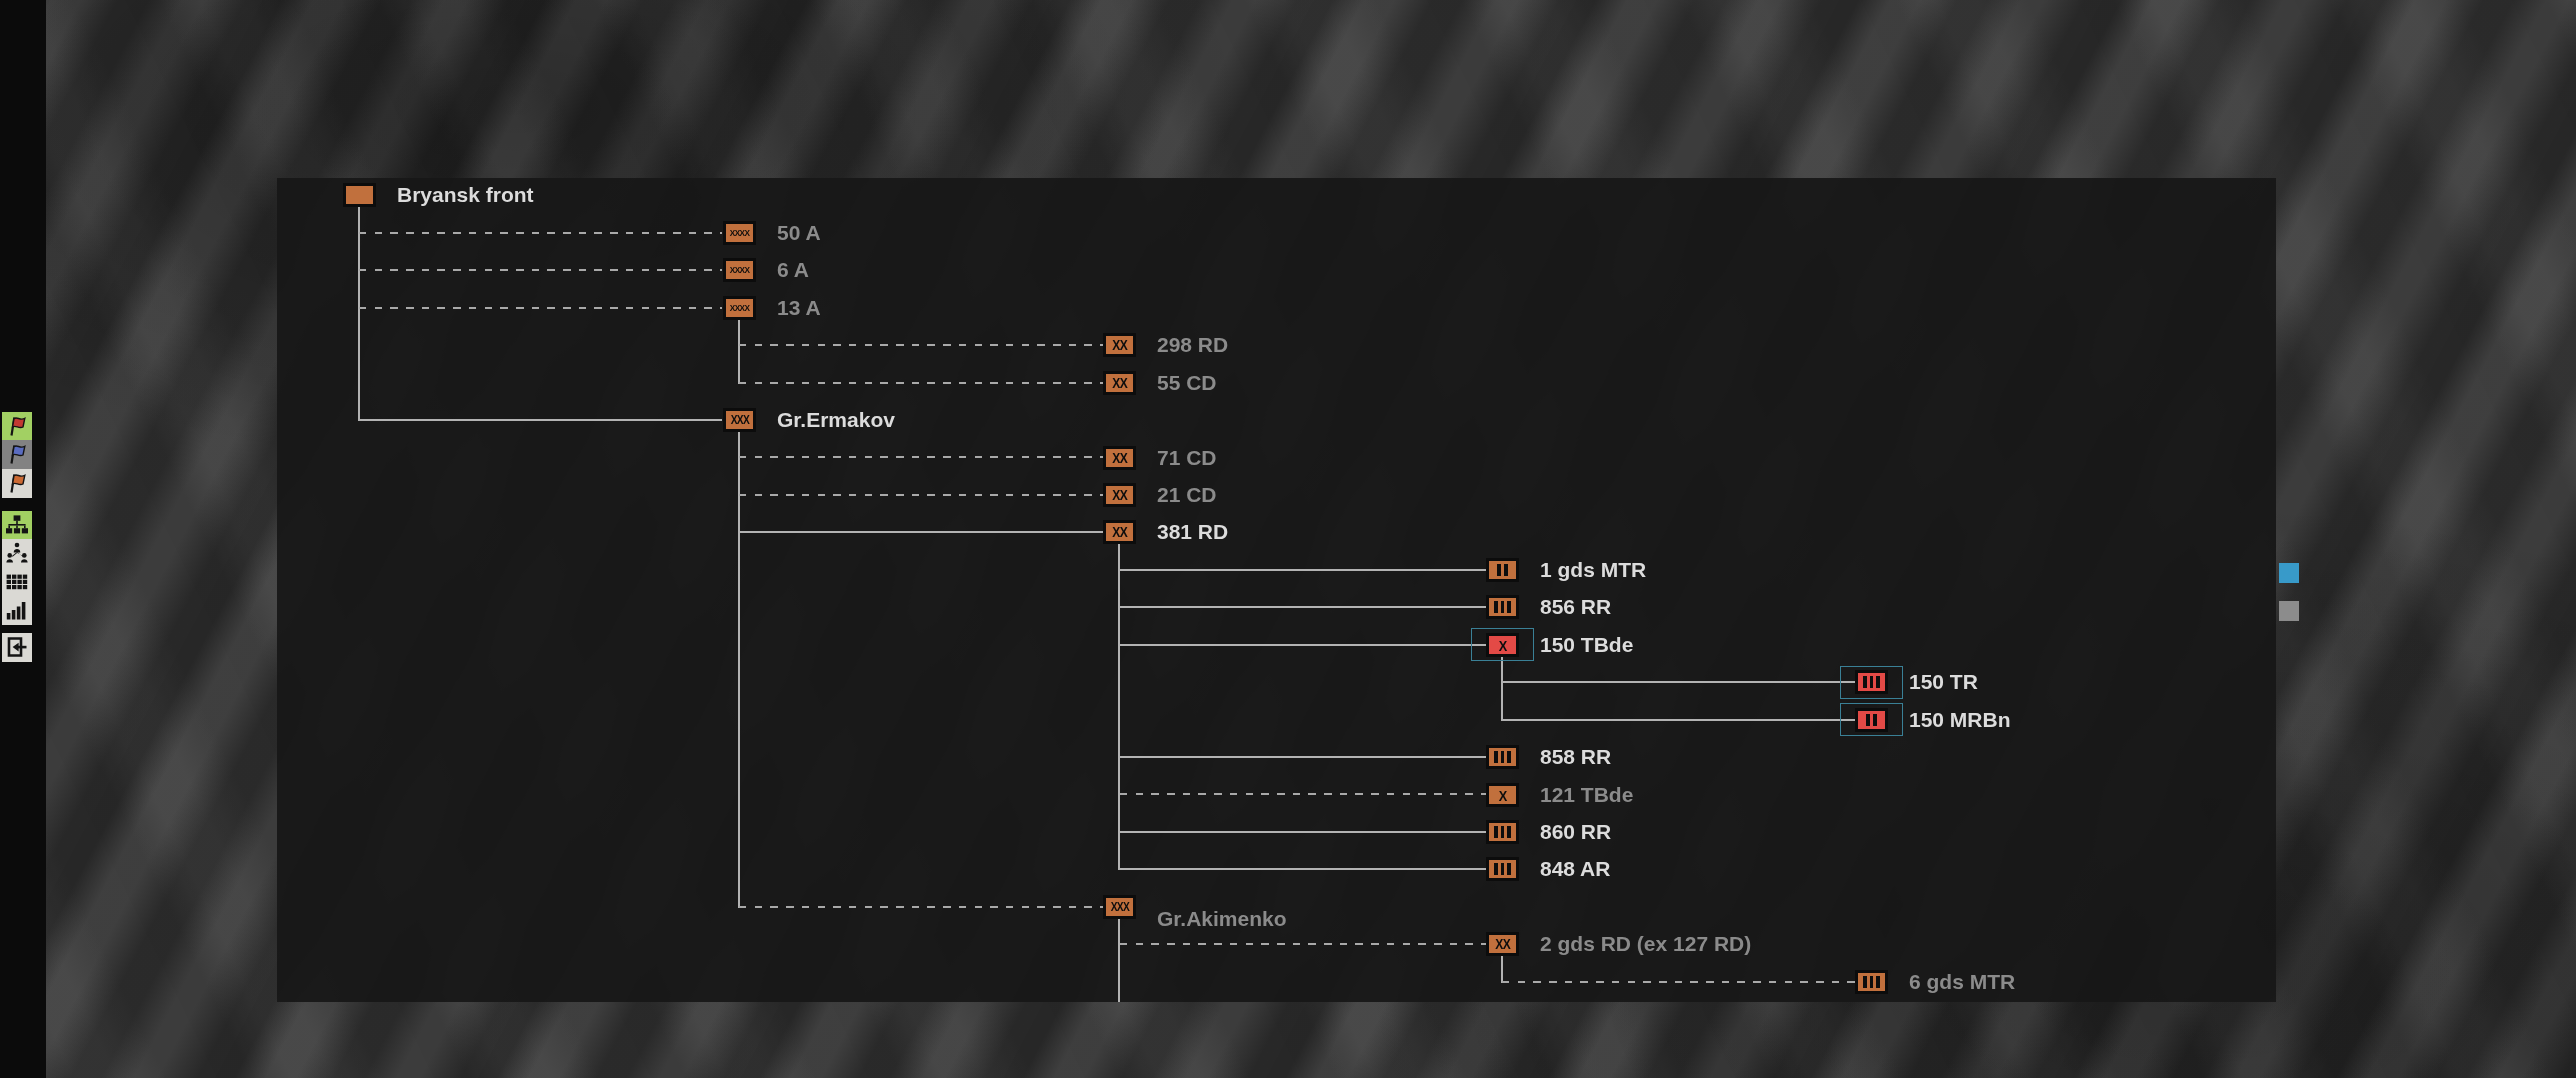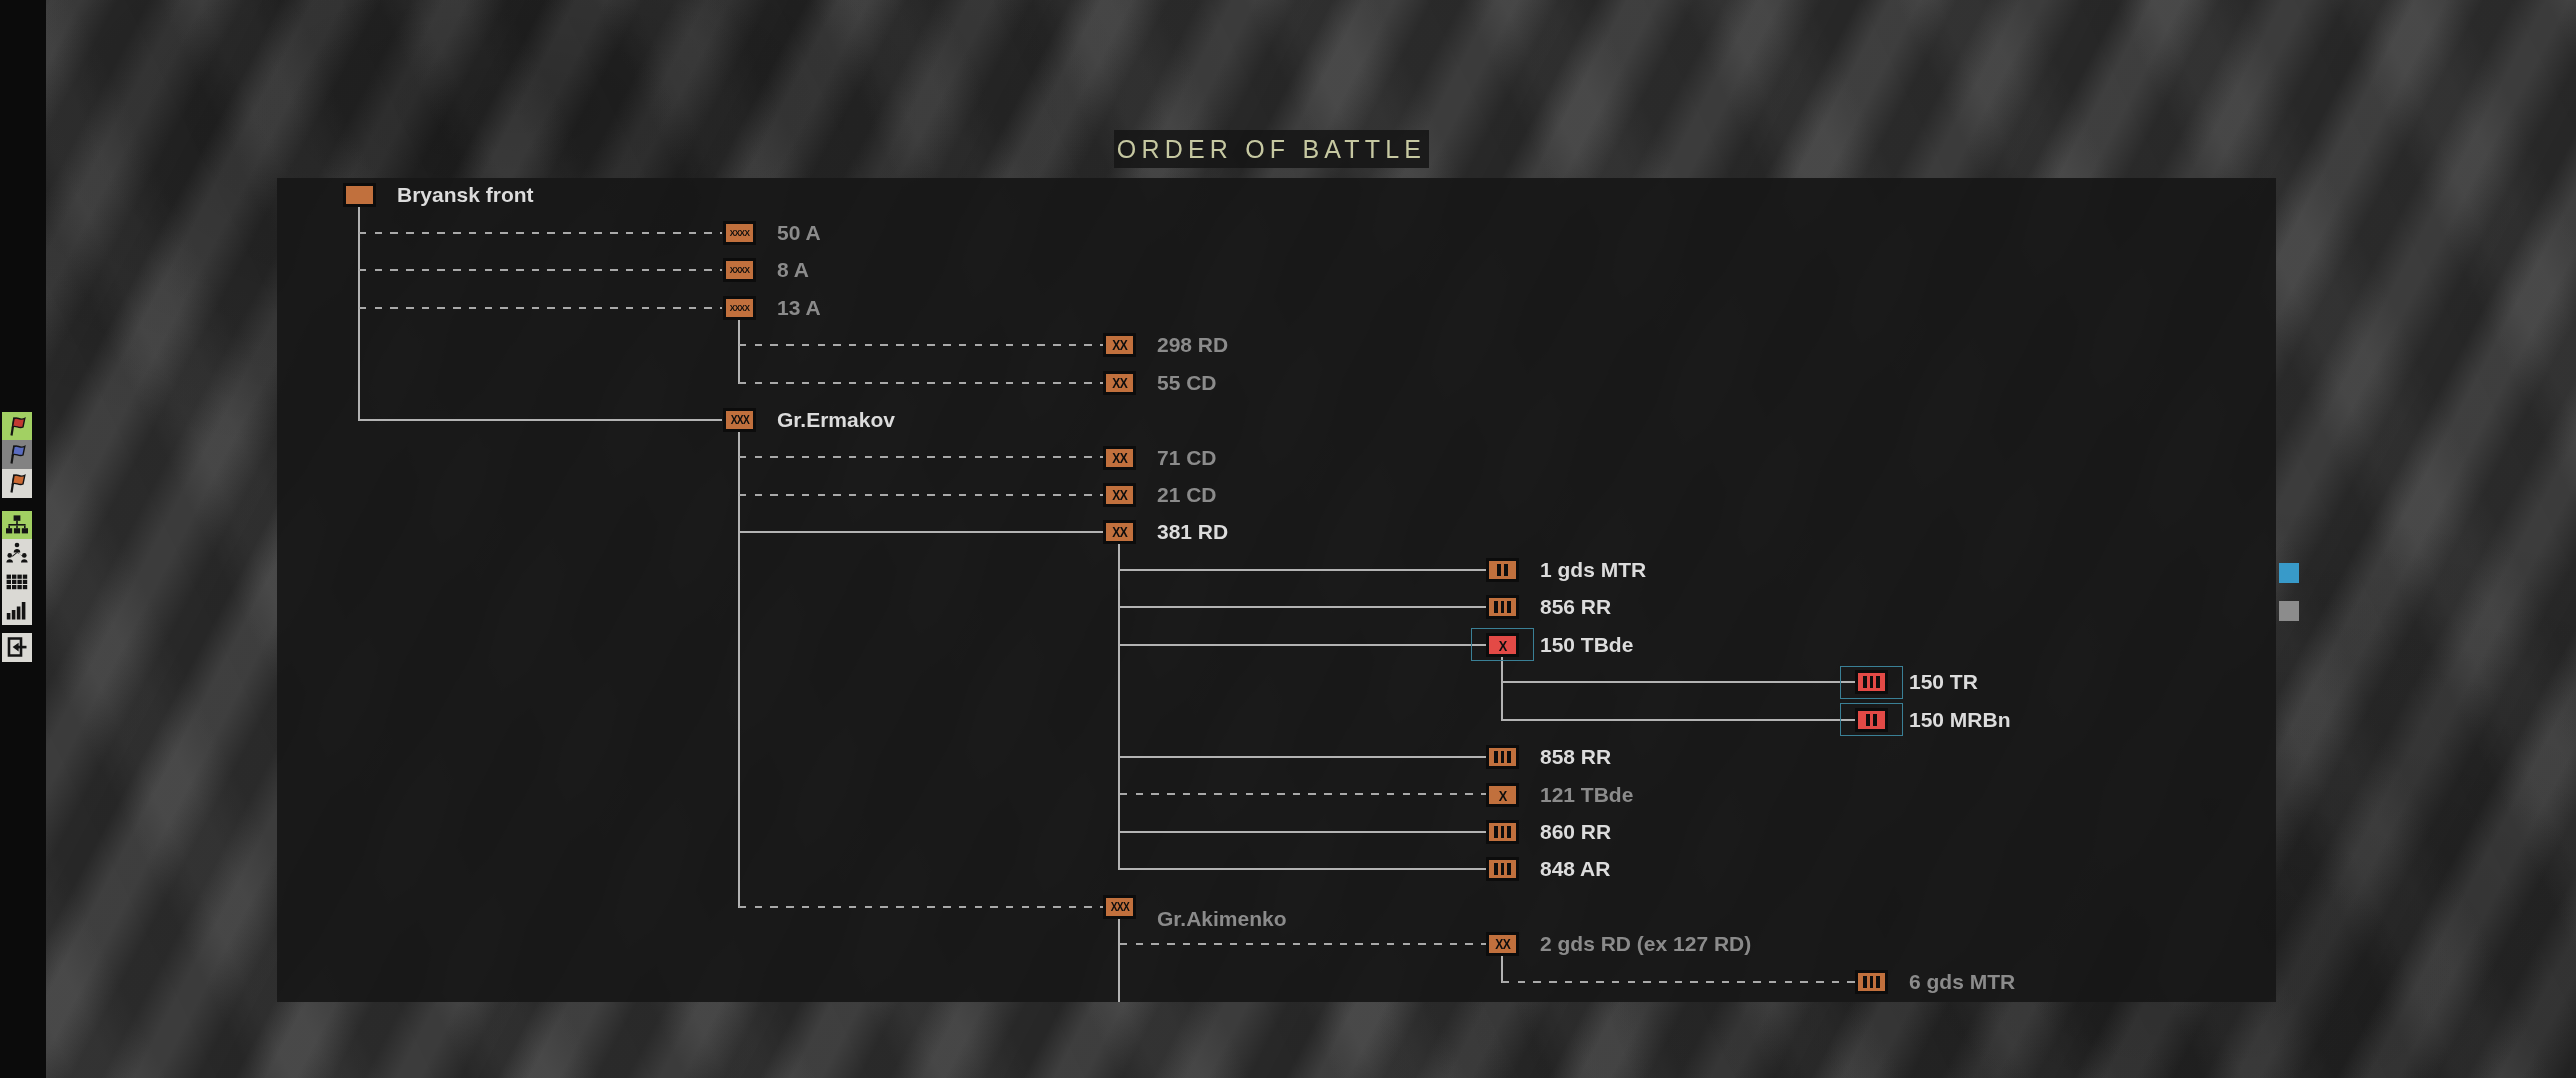--- a/index.html
+++ b/index.html
@@ -37,23 +37,20 @@
   .unit-label{position:absolute;font-size:21px;font-weight:700;white-space:nowrap;transform:translateY(-52%);}
   .lbl-bright{color:#dcdcdc;}
   .lbl-dim{color:#8b8b8b;}
   .marker-square{position:absolute;width:19.5px;height:19.5px;}
 </style>
 </head>
 <body>
 
 <div id="screen">
   <div id="left-strip"></div>
-  <div id="title-box">
-    <span>ORDER OF BATTLE</span>
-  </div>
   <div id="panel"></div>
   <div id="tree">
       <div class="v-line" style="left: 358px; top: 207px; height: 214px;"></div>
       <div class="h-line dashed" style="left: 359px; top: 232px; width: 363px;"></div>
       <div class="h-line dashed" style="left: 359px; top: 269px; width: 363px;"></div>
       <div class="h-line dashed" style="left: 359px; top: 307px; width: 363px;"></div>
       <div class="h-line" style="left: 359px; top: 419px; width: 363px;"></div>
       <div class="v-line" style="left: 738px; top: 320px; height: 64px;"></div>
       <div class="h-line dashed" style="left: 739px; top: 344px; width: 364px;"></div>
       <div class="h-line dashed" style="left: 739px; top: 382px; width: 364px;"></div>
@@ -79,21 +76,21 @@
       <div class="h-line dashed" style="left: 1502px; top: 981px; width: 353px;"></div>
       <div class="unit-icon fill-orange" style="left: 343px; top: 183px;"></div>
       <div class="unit-label lbl-bright" style="left: 397px; top: 195px;">Bryansk front</div>
       <div class="unit-icon fill-orange" style="left: 723px; top: 221px;">
         <span class="ech-text" style="font-size: 9.7px;">XXXX</span>
       </div>
       <div class="unit-label lbl-dim" style="left: 777px; top: 233px;">50 A</div>
       <div class="unit-icon fill-orange" style="left: 723px; top: 258px;">
         <span class="ech-text" style="font-size: 9.7px;">XXXX</span>
       </div>
-      <div class="unit-label lbl-dim" style="left: 777px; top: 270px;">8 A</div>
+      <div class="unit-label lbl-dim" style="left: 777px; top: 270px;">6 A</div>
       <div class="unit-icon fill-orange" style="left: 723px; top: 296px;">
         <span class="ech-text" style="font-size: 9.7px;">XXXX</span>
       </div>
       <div class="unit-label lbl-dim" style="left: 777px; top: 308px;">13 A</div>
       <div class="unit-icon fill-orange" style="left: 1103px; top: 333px;">
         <span class="ech-text" style="font-size: 14.2px;">XX</span>
       </div>
       <div class="unit-label lbl-dim" style="left: 1157px; top: 345px;">298 RD</div>
       <div class="unit-icon fill-orange" style="left: 1103px; top: 371px;">
         <span class="ech-text" style="font-size: 14.2px;">XX</span>

